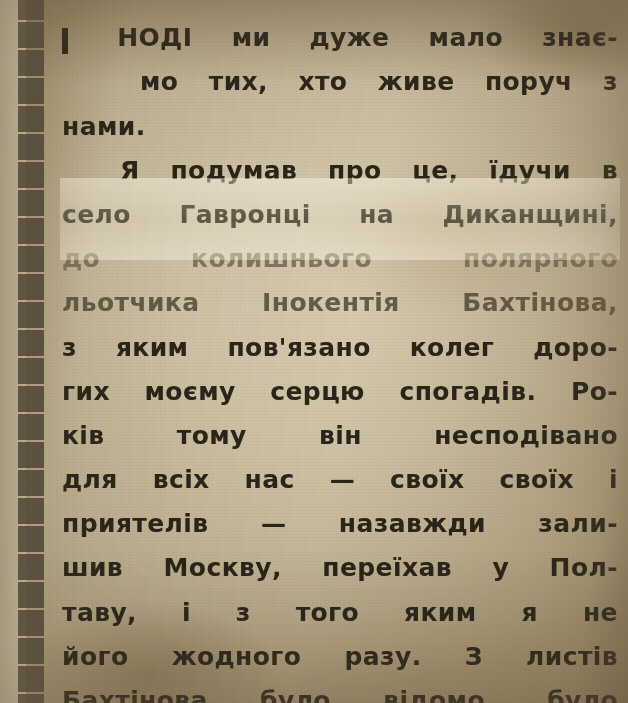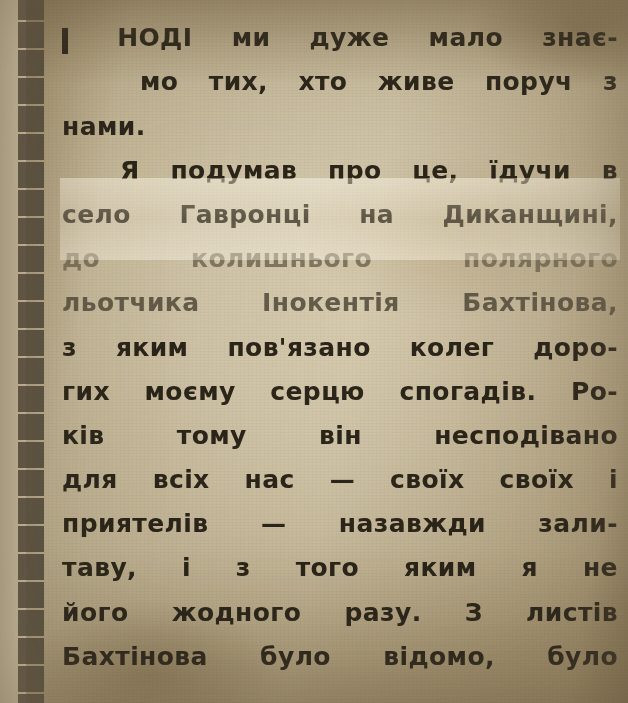--- a/index.html
+++ b/index.html
@@ -263,20 +263,27 @@
         <span class="w">своїх</span>
         <span class="w">і</span>
       </div>
       <div class="line justify">
         <span class="w">приятелів</span>
         <span class="w">—</span>
         <span class="w">назавжди</span>
         <span class="w">зали-</span>
       </div>
       <div class="line justify">
+        <span class="w">шив</span>
+        <span class="w">Москву,</span>
+        <span class="w">переїхав</span>
+        <span class="w">у</span>
+        <span class="w">Пол-</span>
+      </div>
+      <div class="line justify">
         <span class="w">таву,</span>
         <span class="w">і</span>
         <span class="w">з</span>
         <span class="w">того</span>
         <span class="w">яким</span>
         <span class="w">я</span>
         <span class="w">не</span>
       </div>
       <div class="line justify">
         <span class="w">його</span>

